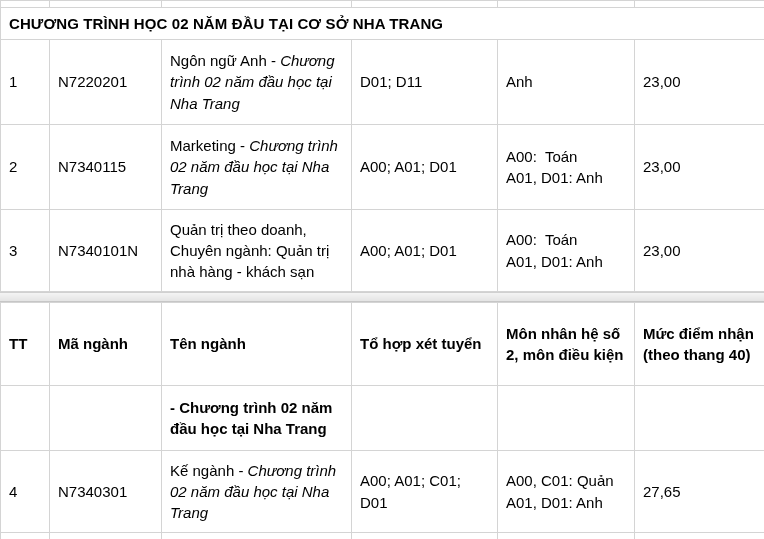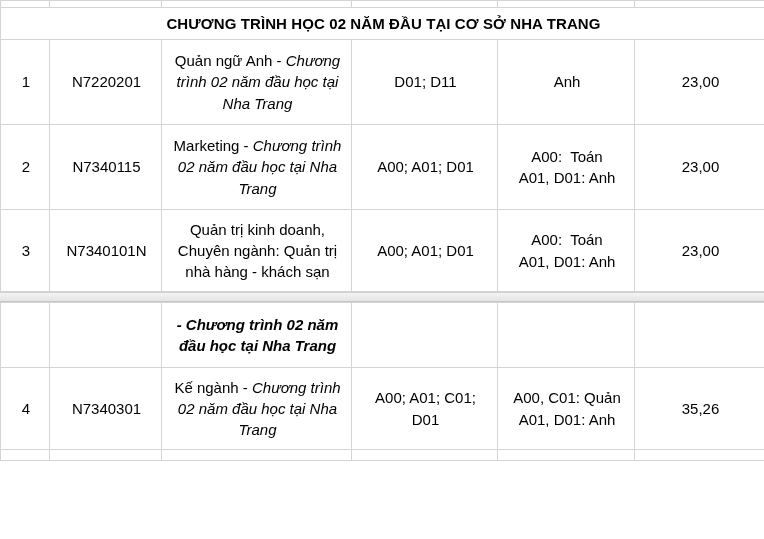--- a/index.html
+++ b/index.html
@@ -13,21 +13,20 @@
     height: 539px;
     overflow: hidden;
     background: #ffffff;
     font-family: "Liberation Sans", sans-serif;
     color: #000000;
   }
   table.grid {
     border-collapse: collapse;
     table-layout: fixed;
     width: 764px;
-    text-align: center;
   }
   table.grid td {
     border: 1px solid #d4d4d4;
     font-size: 15px;
     line-height: 1.42;
     vertical-align: middle;
     padding: 3px 6px 3px 8px;
     overflow: hidden;
     word-wrap: break-word;
   }
@@ -43,21 +42,20 @@
   }
   tr.r-tall { height: 85px; }
   tr.r-med  { height: 82px; }
   tr.r-head { height: 83px; }
   tr.r-label{ height: 65px; }
   td.head-cell { font-weight: bold; }
   span.it { font-style: italic; }
   td.pre { white-space: pre-wrap; }
   td.name-cell .boldit {
     font-weight: bold;
-    font-style: italic;
   }
   .separator {
     width: 764px;
     height: 8px;
     background: linear-gradient(#f4f4f4, #e4e4e4);
     border-top: 1px solid #d0d0d0;
     border-bottom: 1px solid #c6c6c6;
   }
 </style>
 </head>
@@ -83,78 +81,86 @@
       <td></td>
       <td></td>
     </tr>
     <tr class="title-row">
       <td class="title-cell" colspan="6">CHƯƠNG TRÌNH HỌC 02 NĂM ĐẦU TẠI CƠ SỞ NHA TRANG</td>
     </tr>
 
     <tr class="r-tall">
       <td>1</td>
       <td>N7220201</td>
-      <td class="name-cell"><span>Quản ngữ Anh - </span><span class="it">Chương trình 02 năm đầu học tại Nha Trang</span></td>
+      <td class="name-cell"><span>Ngôn ngữ Anh - </span><span class="it">Chương trình 02 năm đầu học tại Nha Trang</span></td>
       <td>D01; D11</td>
       <td class="pre">Anh</td>
       <td>23,00</td>
     </tr>
 
     <tr class="r-tall">
       <td>2</td>
       <td>N7340115</td>
       <td class="name-cell"><span>Marketing - </span><span class="it">Chương trình 02 năm đầu học tại Nha Trang</span></td>
       <td>A00; A01; D01</td>
       <td class="pre">A00:  Toán
 A01, D01: Anh</td>
       <td>23,00</td>
     </tr>
 
     <tr class="r-med">
       <td>3</td>
       <td>N7340101N</td>
-      <td class="name-cell"><span>Quản trị kinh doanh, Chuyên ngành: Quản trị nhà hàng - khách sạn</span><span class="it"></span></td>
+      <td class="name-cell"><span>Quản trị theo doanh, Chuyên ngành: Quản trị nhà hàng - khách sạn</span><span class="it"></span></td>
       <td>A00; A01; D01</td>
       <td class="pre">A00:  Toán
 A01, D01: Anh</td>
       <td>23,00</td>
     </tr>
   </tbody>
     </table>
 
   <div class="separator"></div>
 
   <table class="grid">
     <colgroup>
       <col style="width:49px">
         <col style="width:112px">
         <col style="width:190px">
       <col style="width:146px">
         <col style="width:137px">
         <col style="width:130px">
     </colgroup>
     <tbody>
+        <tr class="r-head">
+      <td class="head-cell">TT</td>
+      <td class="head-cell">Mã ngành</td>
+      <td class="head-cell">Tên ngành</td>
+      <td class="head-cell">Tổ hợp xét tuyển</td>
+      <td class="head-cell">Môn nhân hệ số 2, môn điều kiện</td>
+      <td class="head-cell">Mức điểm nhận (theo thang 40)</td>
+    </tr>
 
     <tr class="r-label">
       <td></td>
       <td></td>
       <td class="name-cell"><span class="boldit">- Chương trình 02 năm đầu học tại Nha Trang</span></td>
       <td></td>
       <td></td>
       <td></td>
     </tr>
 
     <tr class="r-med">
       <td>4</td>
       <td>N7340301</td>
       <td class="name-cell"><span>Kế ngành - </span><span class="it">Chương trình 02 năm đầu học tại Nha Trang</span></td>
       <td>A00; A01; C01; D01</td>
       <td class="pre">A00, C01: Quản
 A01, D01: Anh</td>
-      <td>35,26</td>
+      <td>27,65</td>
     </tr>
 
     <tr class="sliver">
       <td style="height:10px"></td>
       <td></td>
       <td></td>
       <td></td>
       <td></td>
       <td></td>
     </tr>

